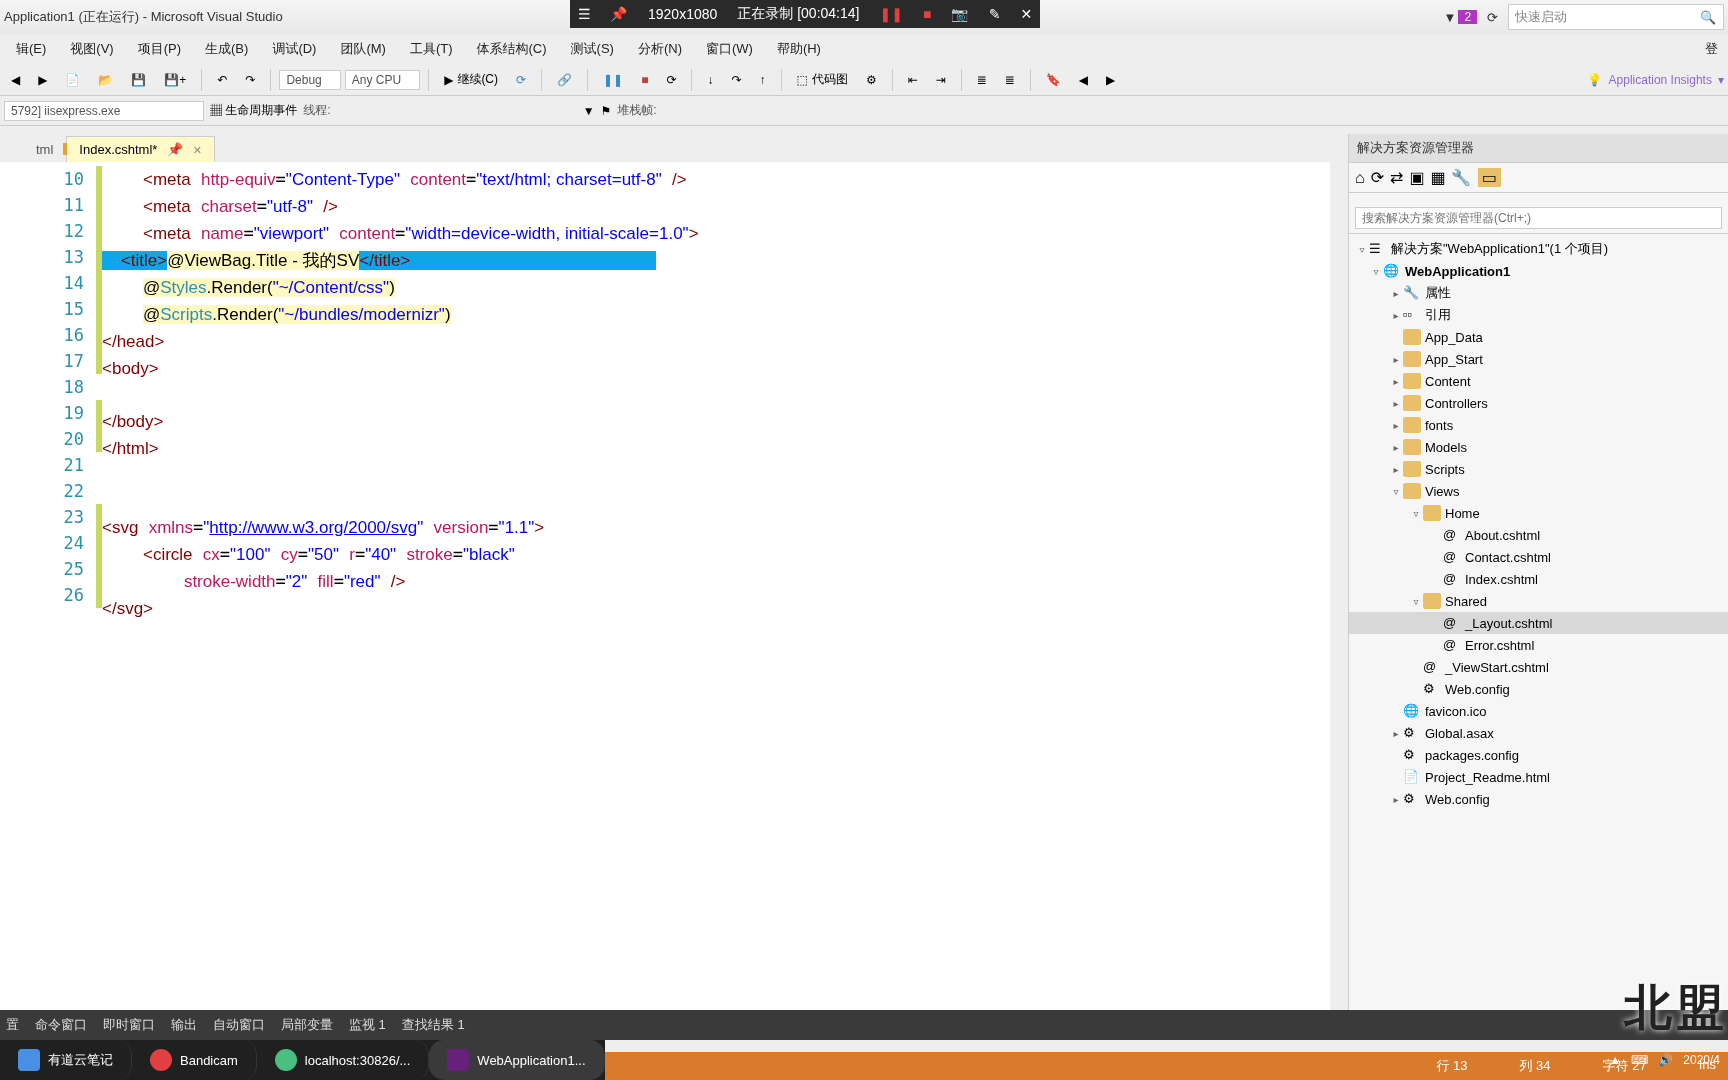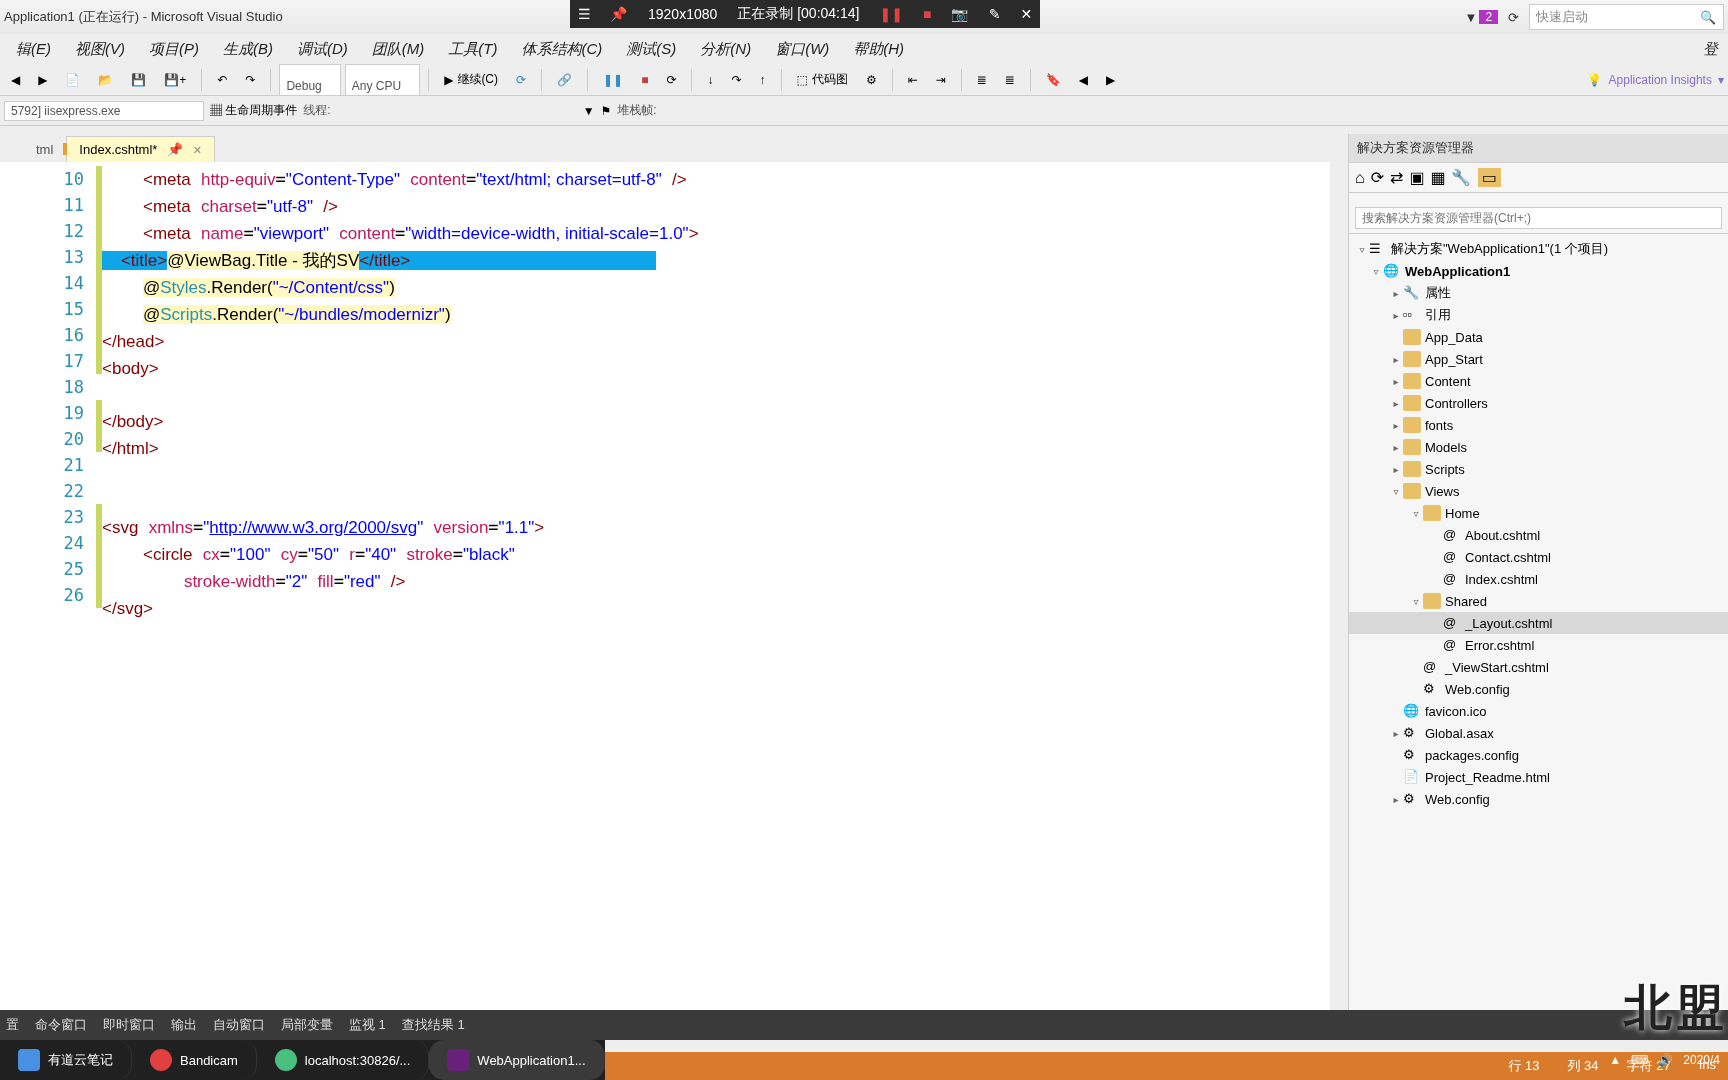--- a/index.html
+++ b/index.html
@@ -4,32 +4,32 @@
 <style>
 * { margin: 0; padding: 0; box-sizing: border-box; font-family: "Microsoft YaHei", "Segoe UI", sans-serif; }
 body { width: 1728px; height: 1080px; background: #eee; overflow: hidden; position: relative; }
 
 
 .recbar { position: absolute; top: 0; left: 570px; height: 28px; background: #2a2a2a; display: flex; align-items: center; color: #fff; font-size: 14px; padding: 0 8px; gap: 20px; }
 
 
 .titlebar { height: 34px; background: linear-gradient(#f5f5f5,#e8e8e8); display: flex; align-items: center; padding: 0 4px; font-size: 13px; color: #333; }
 .titlebar .right { margin-left: auto; display: flex; align-items: center; gap: 10px; }
-.titlebar .searchbox { width: 195px; height: 26px; border: 1px solid #ccc; background: #fff; padding: 0 6px; display: flex; align-items: center; justify-content: space-between; color: #888; }
+.titlebar .searchbox { width: 216px; height: 26px; border: 1px solid #ccc; background: #fff; padding: 0 6px; display: flex; align-items: center; justify-content: space-between; color: #888; }
 .badge { background: #b234c4; color: #fff; padding: 0 6px; font-size: 12px; }
 
 
-.menubar { height: 30px; background: #eee; display: flex; align-items: center; padding: 0 4px; font-size: 15px; color: #222; font-style: italic; }
+.menubar { height: 30px; background: #eee; display: flex; align-items: center; padding: 0 4px; font-size: 13px; color: #222; }
 .menubar span { padding: 4px 12px; cursor: pointer; }
 .menubar .loginbtn { margin-left: auto; padding-right: 6px; }
 
 
 .toolbar { height: 32px; background: #eee; border-bottom: 1px solid #ccc; display: flex; align-items: center; padding: 0 4px; gap: 4px; font-size: 12px; }
 .toolbar .btn { padding: 3px 6px; border: 1px solid transparent; display: flex; align-items: center; gap: 4px; }
-.toolbar .dd { border: 1px solid #ccc; background: #fff; padding: 14px 18px 2px 6px; font-size: 12px; color: #555; position: relative; }
+.toolbar .dd { border: 1px solid #ccc; background: #fff; padding: 2px 18px 2px 6px; font-size: 12px; color: #555; position: relative; }
 .toolbar .vsep { width: 1px; height: 22px; background: #ccc; margin: 0 4px; }
 .toolbar .insight { margin-left: auto; color: #8b6cc9; display: flex; align-items: center; gap: 6px; }
 
 
 .toolbar2 { height: 30px; background: #eee; border-bottom: 1px solid #ccc; display: flex; align-items: center; padding: 0 4px; gap: 6px; font-size: 12px; }
 .toolbar2 .proc { border: 1px solid #ccc; background: #fff; padding: 2px 6px; width: 200px; color: #555; }
 
 
 .main { position: absolute; top: 134px; left: 0; right: 0; bottom: 40px; display: flex; }
 
@@ -70,21 +70,21 @@
 .tree .bold { font-weight: bold; }
 .soltabs { height: 28px; background: #e0e0e0; display: flex; align-items: center; font-size: 12px; }
 .soltabs span { padding: 5px 10px; }
 .soltabs .act { background: #f6f6f6; }
 
 
 .btmtabs { position: absolute; left: 0; right: 0; bottom: 40px; height: 30px; background: #3a3a3a; display: flex; align-items: center; padding: 0 6px; gap: 16px; color: #ddd; font-size: 13px; }
 
 
 .statusbar { position: absolute; left: 0; right: 0; bottom: 0; height: 28px; background: #d87b2a; color: #fff; display: flex; align-items: center; padding: 0 12px; font-size: 13px; gap: 60px; }
-.statusbar .mid { margin-left: auto; display: flex; gap: 28px; }
+.statusbar .mid { margin-left: auto; display: flex; gap: 52px; }
 
 
 .watermark { position: absolute; right: 0; bottom: 40px; font-size: 48px; font-weight: bold; color: #222; text-shadow: 0 0 6px #fff; letter-spacing: 4px; }
 .taskr { position: absolute; right: 0; bottom: 0; height: 40px; display: flex; align-items: center; gap: 10px; color: #fff; font-size: 12px; padding-right: 8px; }
 
 
 .i-folder { background: #e8c068; border-radius: 2px; }
 
 
 .tbitems { position: absolute; left: 0; bottom: 0; height: 40px; display: flex; align-items: center; background: #202020; color: #fff; font-size: 13px; }

